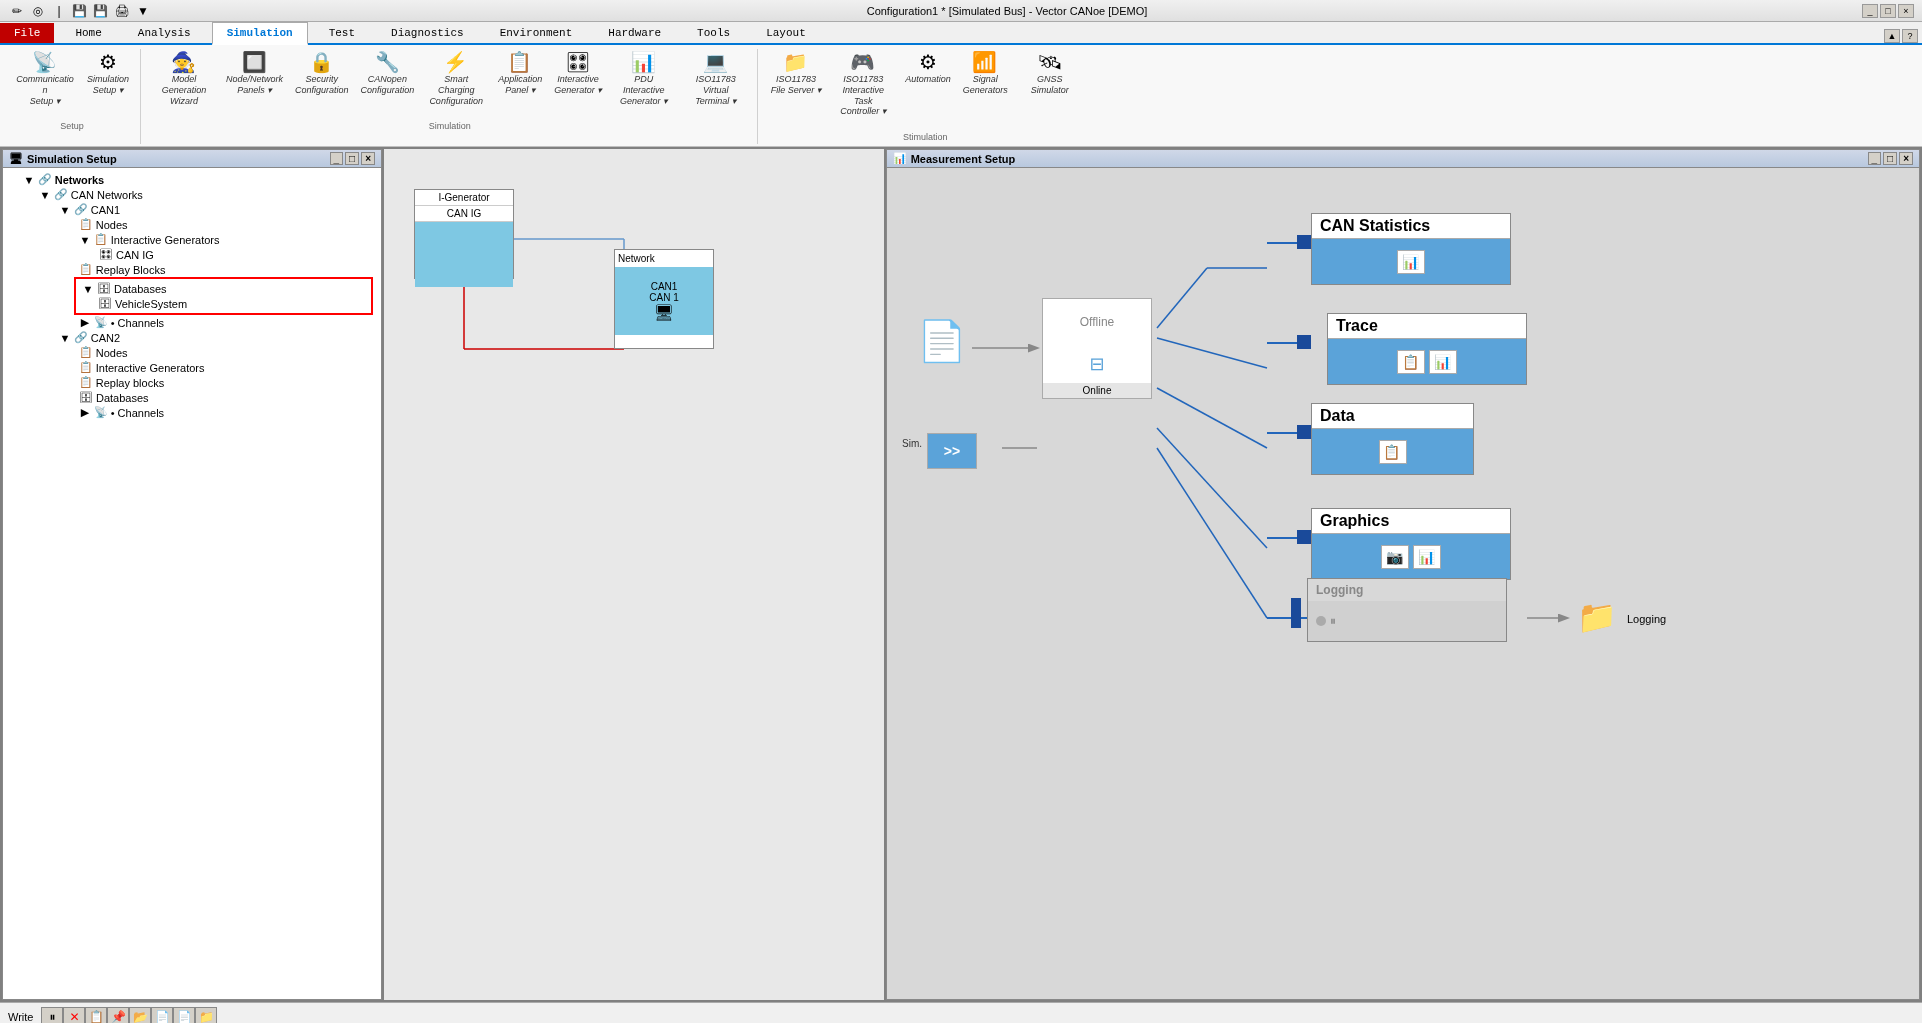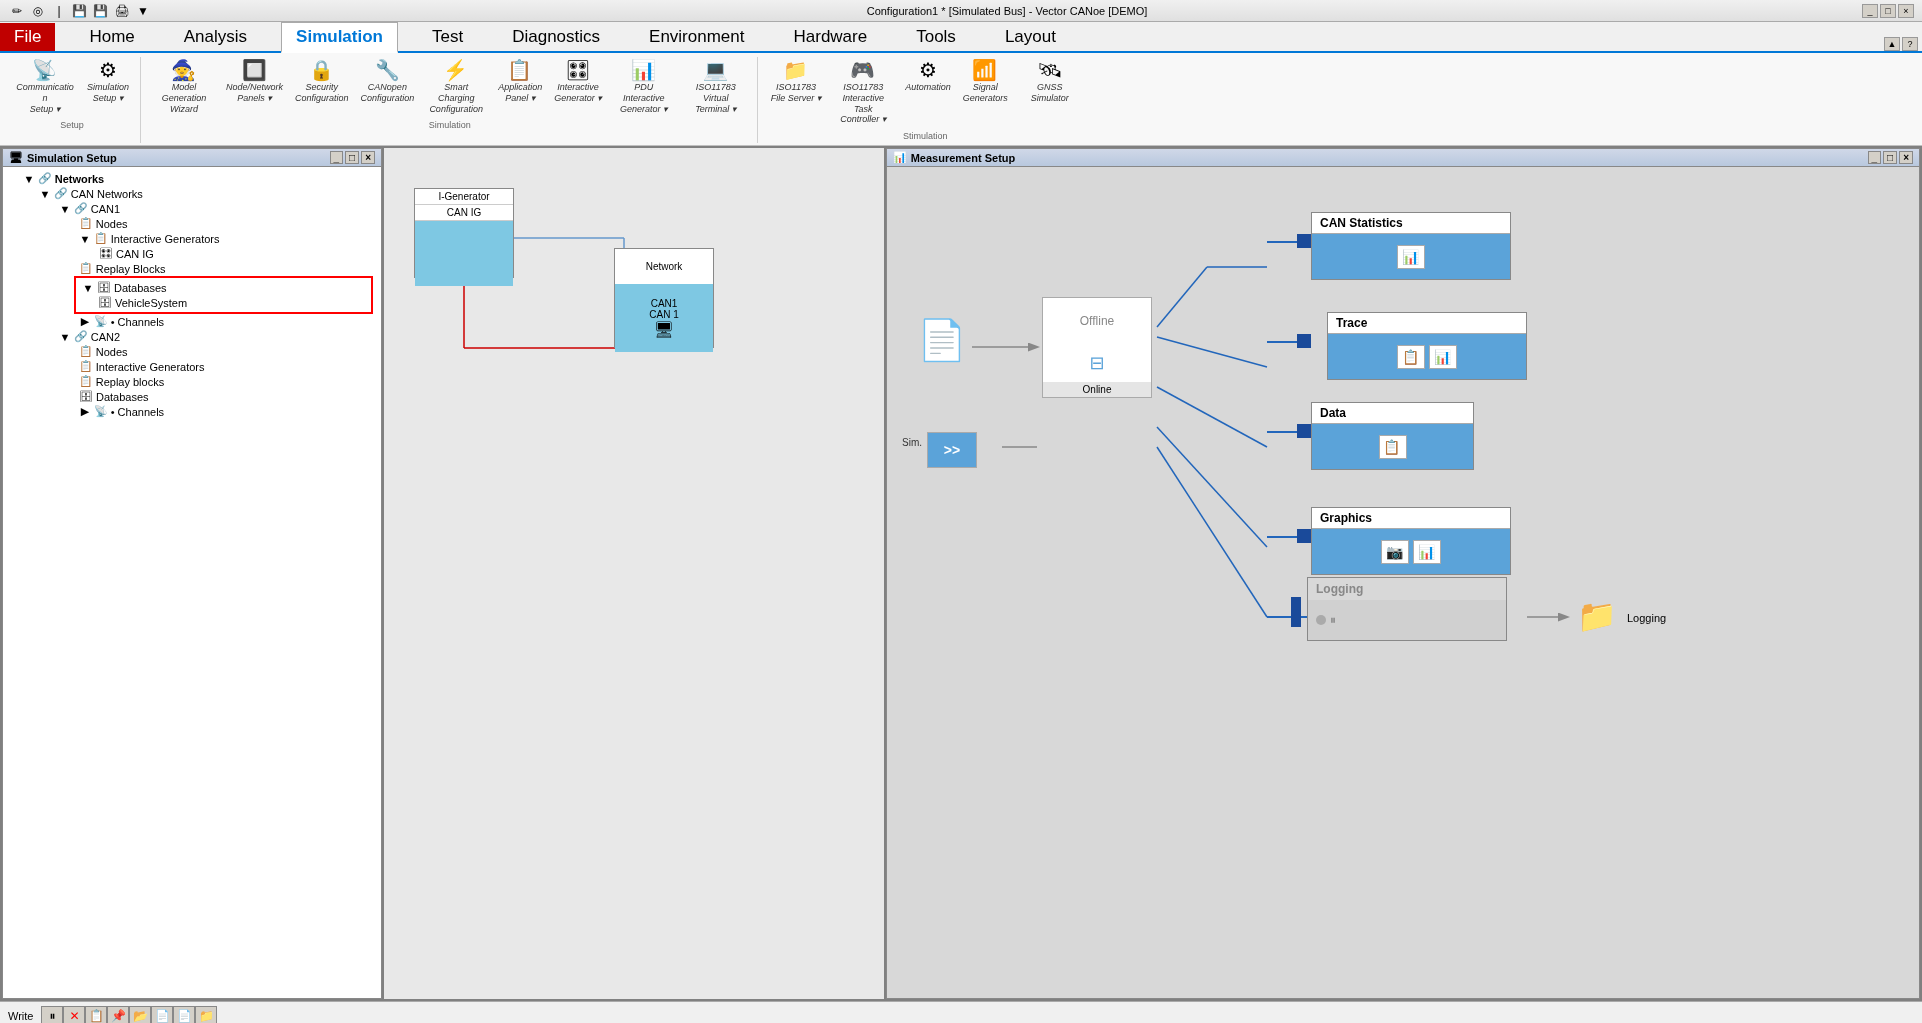--- a/index.html
+++ b/index.html
@@ -27,26 +27,27 @@
     
     .ribbon-tabs {
       background: #f0f0f0;
       border-bottom: 2px solid #0078d7;
       display: flex;
       align-items: flex-end;
       padding-left: 0;
     }
     .ribbon-tab {
       padding: 4px 14px;
-      font-size: 17px;
+      font-size: 11px;
       cursor: pointer;
       border: 1px solid transparent;
       border-bottom: none;
       background: transparent;
-      margin-right: 19px;
+      margin-right: 6px;
+      font-family: Liberation Mono, monospace;
     }
     .ribbon-tab.active { background: #fff; border-color: #aaa; border-bottom: 2px solid #fff; color: #0078d7; font-weight: bold; margin-bottom: -2px; }
     .ribbon-tab.file { background: #c00000; color: #fff; padding: 4px 14px; border: none; }
 
     
     .ribbon {
       background: #f8f8f8;
       border-bottom: 1px solid #c0c0c0;
       display: flex;
       padding: 4px 4px 2px;
@@ -56,21 +57,21 @@
       display: flex;
       flex-direction: column;
       align-items: center;
       border-right: 1px solid #d0d0d0;
       padding: 0 6px 2px;
     }
     .ribbon-group:last-child { border-right: none; }
     .ribbon-group-label {
       font-size: 9px;
       color: #666;
-      margin-top: 3px;
+      margin-top: 12px;
       text-align: center;
     }
     .ribbon-buttons { display: flex; gap: 2px; align-items: flex-start; }
     .ribbon-btn {
       display: flex;
       flex-direction: column;
       align-items: center;
       padding: 2px 4px;
       cursor: pointer;
       border: 1px solid transparent;
@@ -141,21 +142,21 @@
     }
 
     
     .meas-block {
       position: absolute;
       border: 1px solid #888;
       background: #fff;
     }
     .meas-block-header {
       background: #fff;
-      font-size: 12px;
+      font-size: 16px;
       font-weight: bold;
       padding: 3px 8px;
       border-bottom: 1px solid #aaa;
     }
     .meas-block-body {
       background: #5ba3d9;
       height: 45px;
       display: flex;
       align-items: center;
       justify-content: center;
@@ -235,23 +236,22 @@
 
     .network-box {
       position: absolute;
       left: 230px; top: 100px;
       width: 100px; height: 100px;
       border: 1px solid #888;
       background: #fff;
     }
     .network-header {
       background: #fff;
-      text-align: center;
       font-size: 10px;
-      padding: 12px;
+      padding: 3px;
     }
     .network-body {
       background: #7ec8e3;
       height: 68px;
       display: flex;
       align-items: center;
       justify-content: center;
       font-size: 10px;
       flex-direction: column;
     }

